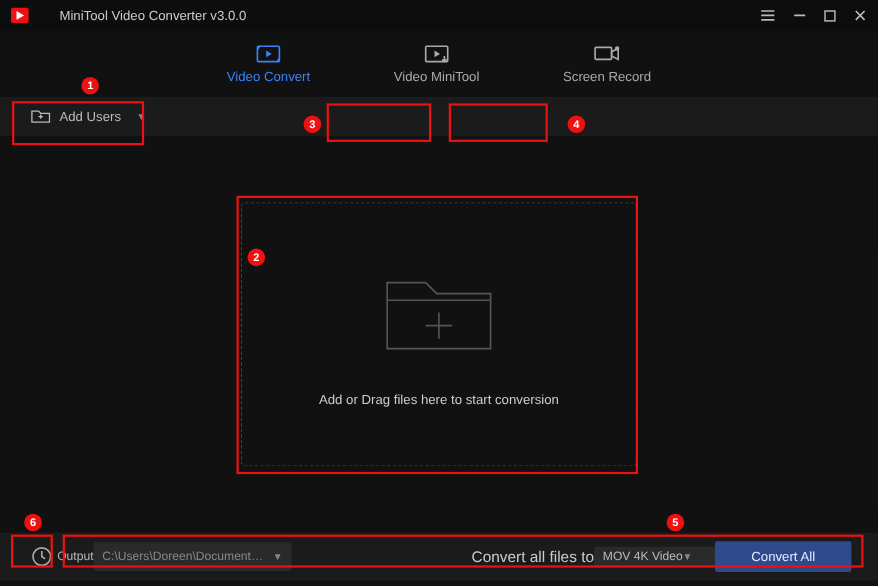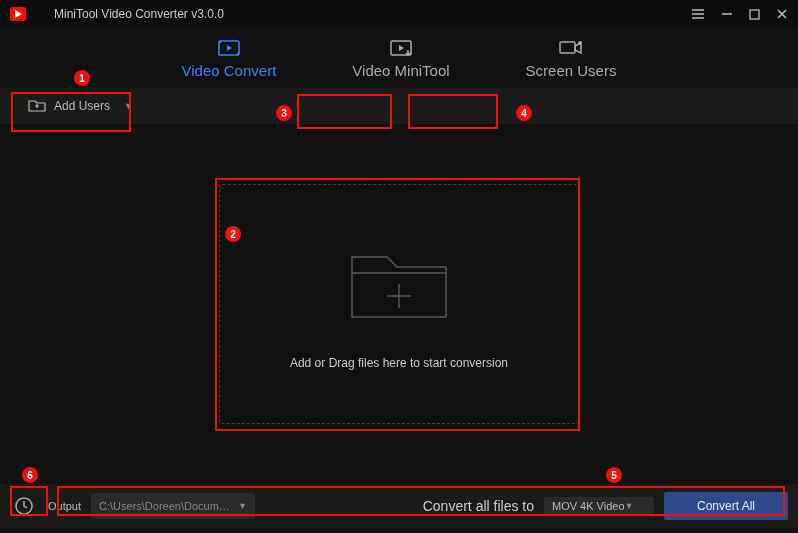--- a/index.html
+++ b/index.html
@@ -8,41 +8,41 @@
   
   .titlebar { height: 28px; background: #0d0d0d; display: flex; align-items: center; padding: 0 10px; }
   .titlebar .logo { width: 16px; height: 14px; background: #e11; border-radius: 2px; position: relative; margin-right: 8px; display:flex; align-items:center; justify-content:center;}
   .titlebar .logo svg { display:block; }
   .titlebar .title { flex: 1; color: #ccc; font-size: 12px; margin-left: 20px; }
   .titlebar .win-controls { display: flex; align-items: center; gap: 16px; }
   .titlebar .win-controls span { color: #bbb; cursor: pointer; display:flex; align-items:center;}
 
   
   .toptabs { height: 60px; display: flex; justify-content: center; align-items: center; gap: 60px; background: #111; }
-  .toptab { display: flex; flex-direction: column; align-items: center; gap: 4px; color: #aaa; cursor: pointer; font-size: 15px; padding: 6px 8px;}
+  .toptab { display: flex; flex-direction: column; align-items: center; gap: 4px; color: #aaa; cursor: pointer; font-size: 12px; padding: 6px 8px;}
   .toptab.active { color: #3b82f6; }
   .toptab.active .icon svg { stroke: #3b82f6; }
   .toptab .icon { height: 20px; display:flex; align-items:center;}
 
   
   .subbar { height: 36px; background: #1b1b1b; display: flex; align-items: center; padding: 0 0 0 20px; position: relative; }
   .add-files { display: flex; align-items: center; gap: 8px; color: #bbb; cursor: pointer; padding: 6px 8px;}
   .add-files .caret { font-size: 9px; color: #888; margin-left: 6px;}
   .sub-tabs { position: absolute; left: 50%; transform: translateX(-50%); display: flex; gap: 26px; }
   .sub-tab { width: 80px; height: 26px; display: flex; align-items: center; justify-content: center; font-size: 11px; color: #999; cursor: pointer; border-radius: 2px;}
   .sub-tab.active { background: #333; color: #eee; }
 
   
   .main { position: relative; height: 360px; display: flex; align-items: center; justify-content: center; background: #111; }
   .dropzone { width: 360px; height: 240px; border: 1px dashed #444; border-radius: 4px; display: flex; flex-direction: column; align-items: center; justify-content: center; gap: 24px; cursor: pointer;}
   .dropzone .folder { color: #666; }
   .dropzone .msg { color: #ccc; font-size: 12px; }
 
   
-  .bottombar { height: 44px; background: #1b1b1b; display: flex; align-items: center; padding: 0 10px; gap: 10px; }
+  .bottombar { height: 44px; background: #1b1b1b; display: flex; align-items: center; padding: 0 24px; }
   .bottombar .clock { width: 28px; display:flex; align-items:center; justify-content:center; color:#aaa; cursor:pointer;}
   .bottombar .output-label { color: #bbb; font-size: 11px; }
   .bottombar .output-path { flex: 1; max-width: 300px; height: 26px; background: #2a2a2a; border-radius: 2px; display: flex; align-items: center; padding: 0 8px; color: #888; font-size: 11px; cursor: pointer; gap:6px; overflow:hidden;}
   .bottombar .output-path .path-text { flex:1; white-space:nowrap; overflow:hidden; text-overflow:ellipsis;}
   .bottombar .spacer { flex: 1; }
   .bottombar .conv-label { color: #ccc; font-size: 14px; }
   .bottombar .format-select { width: 110px; height: 18px; background: #2a2a2a; border-radius: 2px; display: flex; align-items: center; justify-content: flex-start; padding: 0 8px; color: #bbb; font-size: 11px; cursor: pointer;}
   .bottombar .convert-all { width: 124px; height: 28px; background: #2f4a8a; color: #e8e8ff; border-radius: 2px; display: flex; align-items: center; justify-content: center; font-size: 12px; cursor: pointer;}
 
   
@@ -107,21 +107,21 @@
     <span>Video MiniTool</span>
   </div>
   <div class="toptab">
     <span class="icon">
       <svg width="26" height="18" viewBox="0 0 26 18" fill="none" stroke="#aaa" stroke-width="1.5">
           <rect x="2" y="3" width="15" height="11" rx="1"></rect>
           <path d="M17 7l6-3v10l-6-3z"></path>
           <circle cx="22" cy="4" r="2" fill="#aaa" stroke="none"></circle>
         </svg>
     </span>
-    <span>Screen Users</span>
+    <span>Screen Record</span>
   </div>
 </div>
 
 <div class="subbar">
   <div class="add-files">
     <span>
       <svg width="18" height="14" viewBox="0 0 18 14" fill="none" stroke="#bbb" stroke-width="1.2">
           <path d="M1 3h6l2 2h8v8H1z"></path>
           <path d="M7 8h4M9 6v4"></path>
         </svg>

